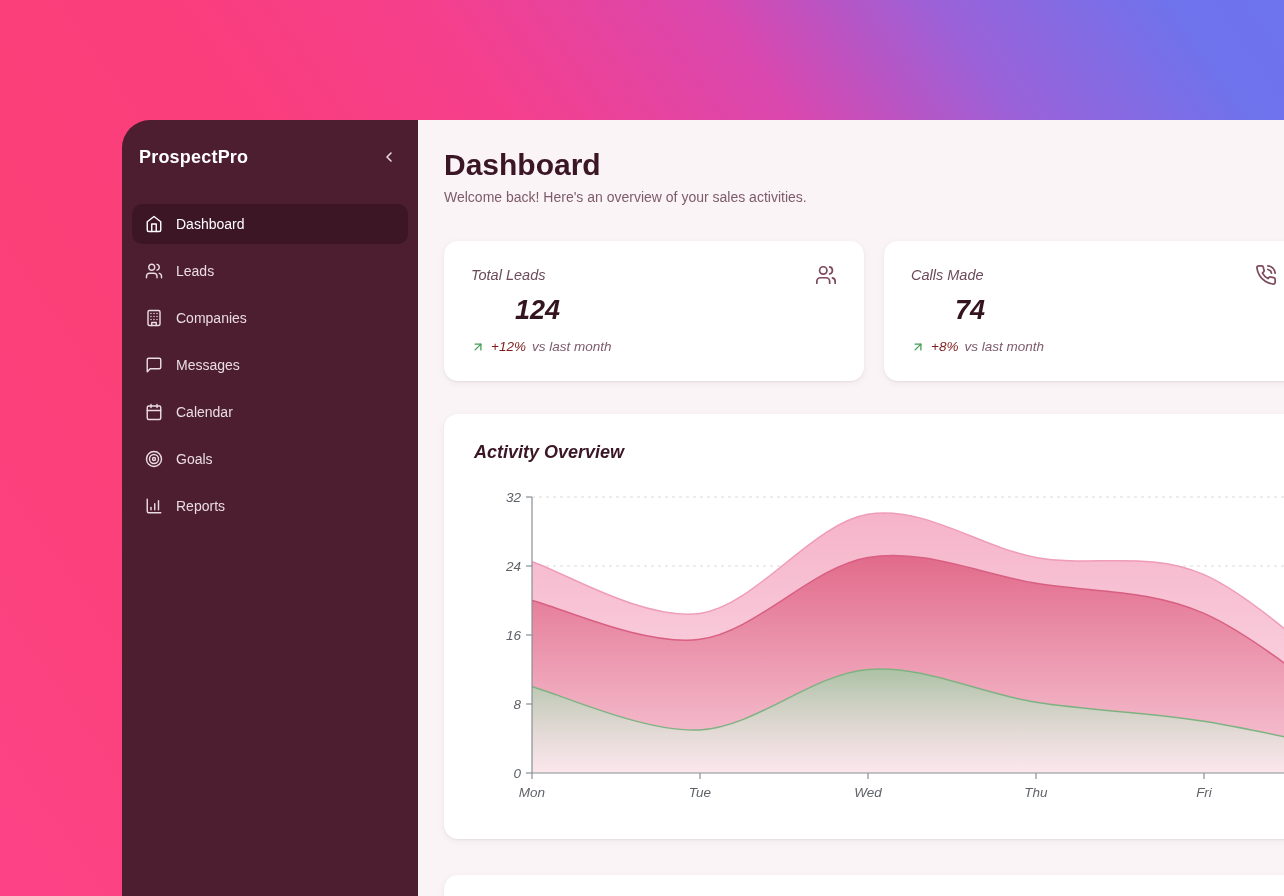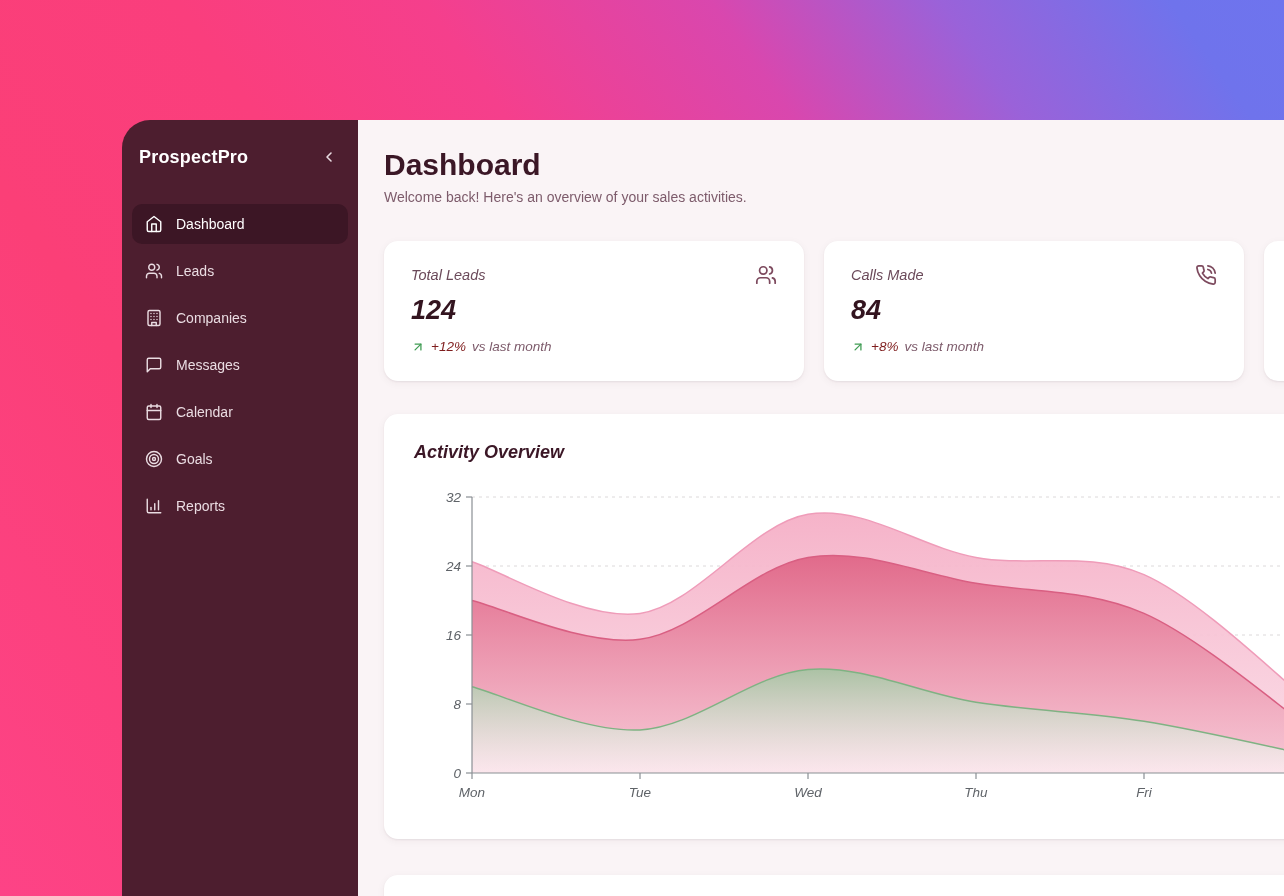--- a/index.html
+++ b/index.html
@@ -9,21 +9,21 @@
     background:linear-gradient(55deg, #fd4386 0%, #fb3f77 26%, #fa3e7d 42%,
                #f53f8c 55%, #d947ae 70%, #9a62d9 82%, #6f73ec 94%, #6e74ee 100%);
     position:relative;
   }
   .app-window {
     position:absolute; left:122px; top:120px; width:1162px; height:776px;
     border-top-left-radius:28px; overflow:hidden; display:flex;
   }
   
   .sidebar {
-    width:236px; flex-shrink:0; background:#4d1e2f; color:#eddfe5;
+    width:296px; flex-shrink:0; background:#4d1e2f; color:#eddfe5;
     padding:26px 10px 0 10px;
   }
   .sidebar-header {
     display:flex; align-items:center; justify-content:space-between;
     padding:0 8px 0 7px; margin-bottom:36px;
   }
   .brand { color:#ffffff; font-size:18px; font-weight:bold; letter-spacing:.2px; }
   .collapse-btn {
     background:none; border:none; color:#e8dae0; cursor:pointer;
     width:22px; height:22px; display:flex; align-items:center; justify-content:center;
@@ -45,21 +45,21 @@
   .stat-row { display:flex; gap:20px; width:1300px; }
   .card {
     background:#ffffff; border-radius:14px;
     box-shadow:0 1px 2px rgba(61,23,38,.07), 0 2px 8px rgba(61,23,38,.05);
     font-style:italic;
   }
   .stat-card { width:420px; height:140px; padding:23px 27px; }
   .stat-top { display:flex; align-items:flex-start; justify-content:space-between; }
   .stat-label { font-size:14.5px; color:#6b4a5a; padding-top:3px; }
   .stat-icon { color:#7d4a5e; }
-  .stat-value { font-size:27px; font-weight:bold; color:#33141f; margin-top:9px; }
+  .stat-value { font-size:27px; font-weight:bold; color:#33141f; margin-top:9px;margin-left:44px; }
   .stat-trend { display:flex; align-items:center; gap:6px; margin-top:13px; font-size:13.5px; }
   .trend-arrow { color:#3f9c53; display:flex; }
   .trend-pct { color:#7f1d1d; }
   .trend-suffix { color:#7d5b6b; }
   
   .chart-card { width:1240px; margin-top:33px; padding:28px 30px 24px 30px; }
   .chart-title { font-size:18px; font-weight:bold; color:#3b1726; margin-bottom:12px; }
   .chart-wrap svg { display:block; }
   
   .next-card { width:1240px; height:200px; margin-top:36px; }
@@ -187,21 +187,21 @@
         <div class="stat-top">
           <span class="stat-label">Calls Made</span>
           <span class="icn stat-icon">
             <svg width="22" height="22" viewBox="0 0 24 24" fill="none" stroke="currentColor" stroke-width="1.9" stroke-linecap="round" stroke-linejoin="round">
                 <path d="M22 16.92v3a2 2 0 0 1-2.18 2 19.79 19.79 0 0 1-8.63-3.07 19.5 19.5 0 0 1-6-6 19.79 19.79 0 0 1-3.07-8.67A2 2 0 0 1 4.11 2h3a2 2 0 0 1 2 1.72 12.84 12.84 0 0 0 .7 2.81 2 2 0 0 1-.45 2.11L8.09 9.91a16 16 0 0 0 6 6l1.27-1.27a2 2 0 0 1 2.11-.45 12.84 12.84 0 0 0 2.81.7A2 2 0 0 1 22 16.92z"></path>
                 <path d="M14.05 2a9 9 0 0 1 7.95 7.94"></path>
                 <path d="M14.05 6a5 5 0 0 1 3.95 3.95"></path>
               </svg>
           </span>
         </div>
-        <div class="stat-value">84</div>
+        <div class="stat-value">74</div>
         <div class="stat-trend">
           <span class="icn trend-arrow">
             <svg width="14" height="14" viewBox="0 0 24 24" fill="none" stroke="currentColor" stroke-width="2.2" stroke-linecap="round" stroke-linejoin="round">
                 <path d="M7 17 17 7"></path>
                 <path d="M7 7h10v10"></path>
               </svg>
           </span>
           <span class="trend-pct">+8%</span>
           <span class="trend-suffix">vs last month</span>
         </div>

